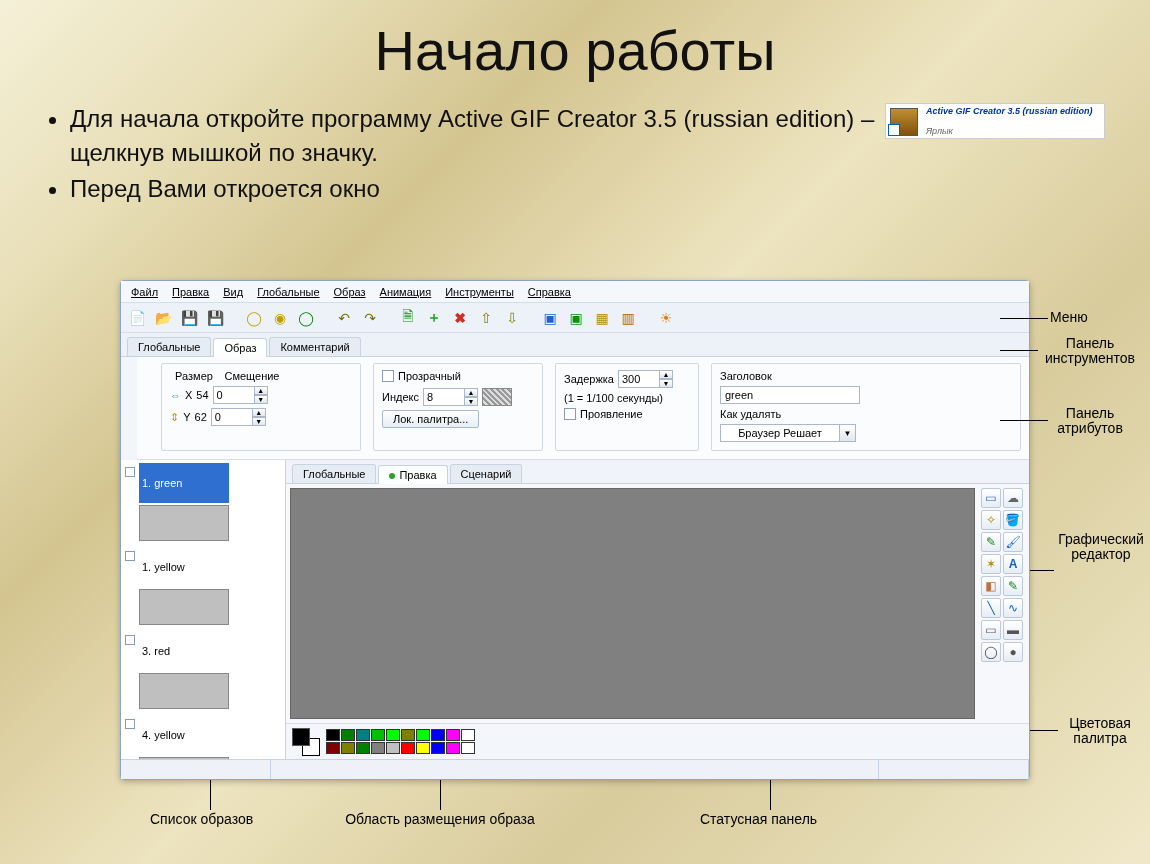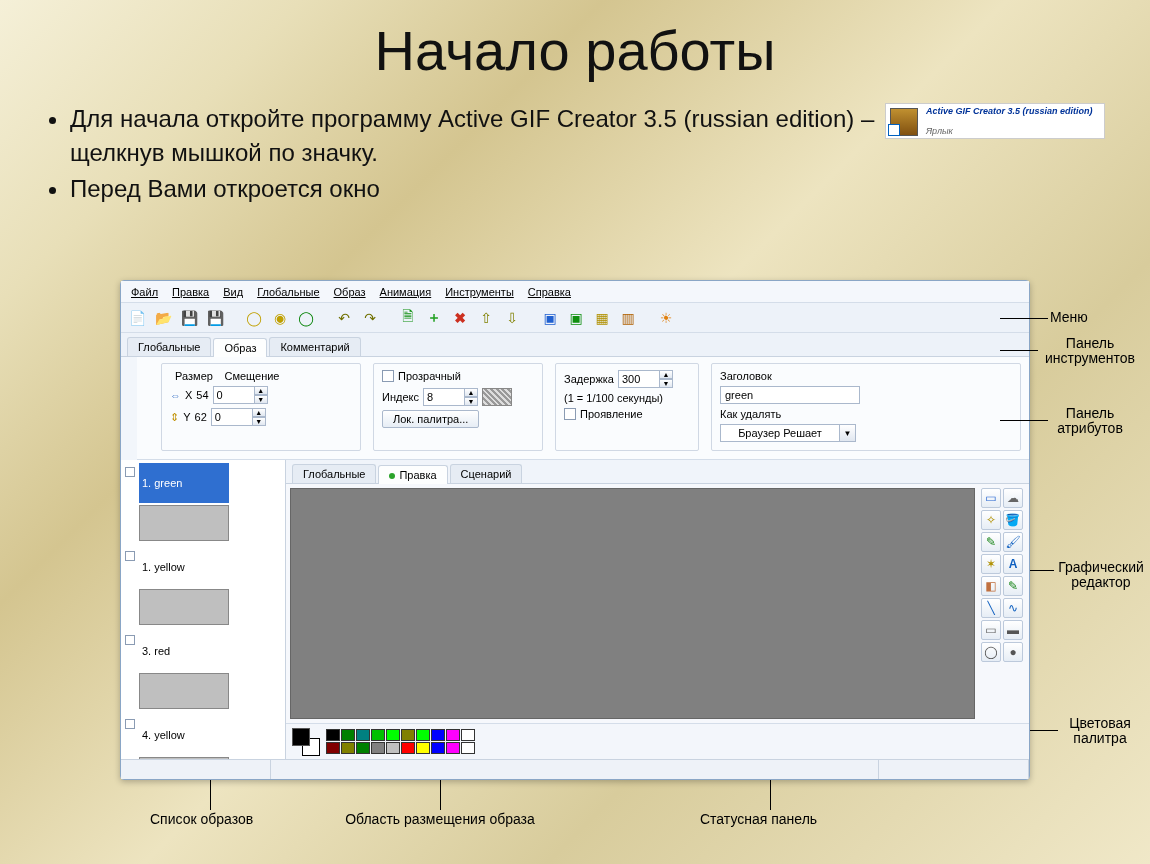--- a/index.html
+++ b/index.html
@@ -418,21 +418,21 @@
 <div class="callout-line" style="left:1000px; top:318px; width:48px"></div>
 <div class="callout-label" style="left:1050px; top:310px">Меню</div>
 
 <div class="callout-line" style="left:1000px; top:350px; width:38px"></div>
 <div class="callout-label" style="left:1040px; top:336px; width:100px">Панель инструментов</div>
 
 <div class="callout-line" style="left:1000px; top:420px; width:48px"></div>
 <div class="callout-label" style="left:1050px; top:406px; width:80px">Панель атрибутов</div>
 
 <div class="callout-line" style="left:1030px; top:570px; width:24px"></div>
-<div class="callout-label" style="left:1056px; top:560px; width:90px">Графический редактор</div>
+<div class="callout-label" style="left:1056px; top:532px; width:90px">Графический редактор</div>
 
 <div class="callout-line" style="left:1030px; top:730px; width:28px"></div>
 <div class="callout-label" style="left:1060px; top:716px; width:80px">Цветовая палитра</div>
 
 <div class="vline" style="left:210px; top:780px; height:30px"></div>
 <div class="callout-label" style="left:150px; top:812px">Список образов</div>
 
 <div class="vline" style="left:440px; top:780px; height:30px"></div>
 <div class="callout-label" style="left:320px; top:812px; width:240px">Область размещения образа</div>
 

